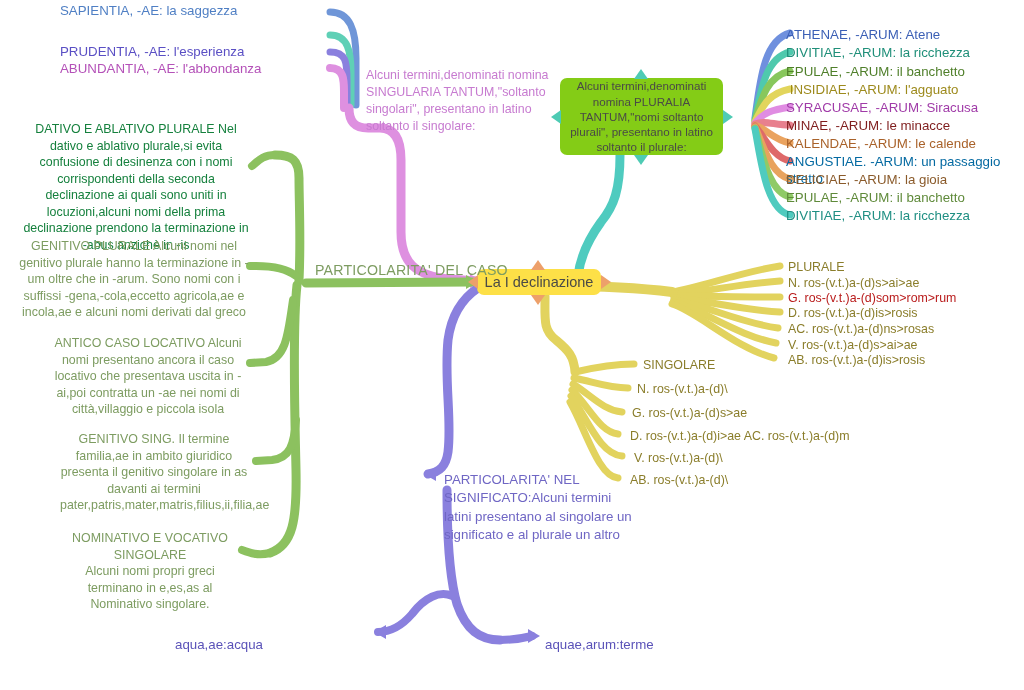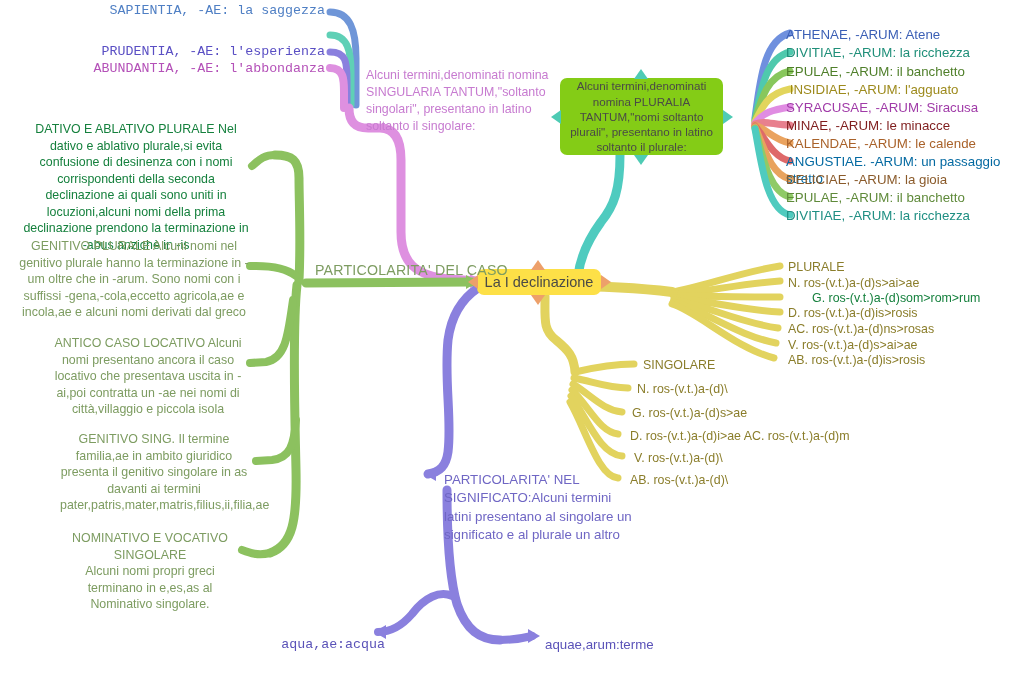--- a/index.html
+++ b/index.html
@@ -4,21 +4,21 @@
 <style>
   html,body{margin:0;padding:0;background:#ffffff;}
   body{font-family:"Liberation Sans","DejaVu Sans",sans-serif;}
   #stage{position:relative;width:1024px;height:690px;background:#fff;overflow:hidden;}
   #wires{position:absolute;left:0;top:0;width:1024px;height:690px;}
   .lbl{position:absolute;line-height:1.30;white-space:pre-wrap;}
   .t13{font-size:13.3px;}
   .t12{font-size:12.4px;}
   .t14{font-size:14.2px;}
   .node{position:absolute;border-radius:7px;color:#4a4a46;text-align:center;}
-  .right{text-align:right;font-family:Liberation Mono, monospace;}
+  .right{}
   .left{text-align:left;}
   .center{text-align:center;}
 </style>
 </head>
 <body>
 
 <div id="stage">
 
   <svg id="wires" viewBox="0 0 1024 690">
 
@@ -130,21 +130,21 @@
 
   <div class="lbl center t12" style="left:22px;top:121px;width:228px;color:#15803d;line-height:1.33;">DATIVO E ABLATIVO PLURALE Nel dativo e ablativo plurale,si evita confusione di desinenza con i nomi corrispondenti della seconda declinazione ai quali sono uniti in locuzioni,alcuni nomi della prima declinazione prendono la terminazione in -abus anzichè in -is</div>
   <div class="lbl center t12" style="left:18px;top:238px;width:232px;color:#7d9c61;line-height:1.33;">GENITIVO PLURALE Alcuni nomi nel genitivo plurale hanno la terminazione in -um oltre che in -arum. Sono nomi con i suffissi -gena,-cola,eccetto agricola,ae e incola,ae e alcuni nomi derivati dal greco</div>
   <div class="lbl center t12" style="left:48px;top:335px;width:200px;color:#7d9c61;line-height:1.33;">ANTICO CASO LOCATIVO Alcuni nomi presentano ancora il caso locativo che presentava uscita in -ai,poi contratta un -ae nei nomi di città,villaggio e piccola isola</div>
   <div class="lbl center t12" style="left:60px;top:431px;width:188px;color:#7d9c61;line-height:1.33;">GENITIVO SING. Il termine familia,ae in ambito giuridico presenta il genitivo singolare in as davanti ai termini pater,patris,mater,matris,filius,ii,filia,ae</div>
   <div class="lbl center t12" style="left:58px;top:530px;width:184px;color:#7d9c61;line-height:1.33;">NOMINATIVO E VOCATIVO SINGOLARE
 Alcuni nomi propri greci terminano in e,es,as al Nominativo singolare.</div>
 
   <div class="lbl left t12" style="left:788px;top:259px;color:#8a7d2a;"><span>PLURALE</span></div>
   <div class="lbl left t12" style="left:788px;top:275px;color:#8a7d2a;"><span>N. ros-(v.t.)a-(d)s&gt;ai&gt;ae</span></div>
-  <div class="lbl left t12" style="left:788px;top:290px;color:#15803d;margin-left:24px;"><span>G. ros-(v.t.)a-(d)som&gt;rom&gt;rum</span></div>
+  <div class="lbl left t12" style="left:788px;top:290px;color:#b91c1c;"><span>G. ros-(v.t.)a-(d)som&gt;rom&gt;rum</span></div>
   <div class="lbl left t12" style="left:788px;top:305px;color:#8a7d2a;"><span>D. ros-(v.t.)a-(d)is&gt;rosis</span></div>
   <div class="lbl left t12" style="left:788px;top:321px;color:#8a7d2a;"><span>AC. ros-(v.t.)a-(d)ns&gt;rosas</span></div>
   <div class="lbl left t12" style="left:788px;top:337px;color:#8a7d2a;"><span>V. ros-(v.t.)a-(d)s&gt;ai&gt;ae</span></div>
   <div class="lbl left t12" style="left:788px;top:352px;color:#8a7d2a;"><span>AB. ros-(v.t.)a-(d)is&gt;rosis</span></div>
 
   <div class="lbl left t12" style="left:643px;top:357px;color:#8a7d2a;"><span>SINGOLARE</span></div>
   <div class="lbl left t12" style="left:637px;top:381px;color:#8a7d2a;"><span>N. ros-(v.t.)a-(d)\</span></div>
   <div class="lbl left t12" style="left:632px;top:405px;color:#8a7d2a;"><span>G. ros-(v.t.)a-(d)s&gt;ae</span></div>
   <div class="lbl left t12" style="left:630px;top:428px;color:#8a7d2a;"><span>D. ros-(v.t.)a-(d)i&gt;ae AC. ros-(v.t.)a-(d)m</span></div>
   <div class="lbl left t12" style="left:634px;top:450px;color:#8a7d2a;"><span>V. ros-(v.t.)a-(d)\</span></div>

